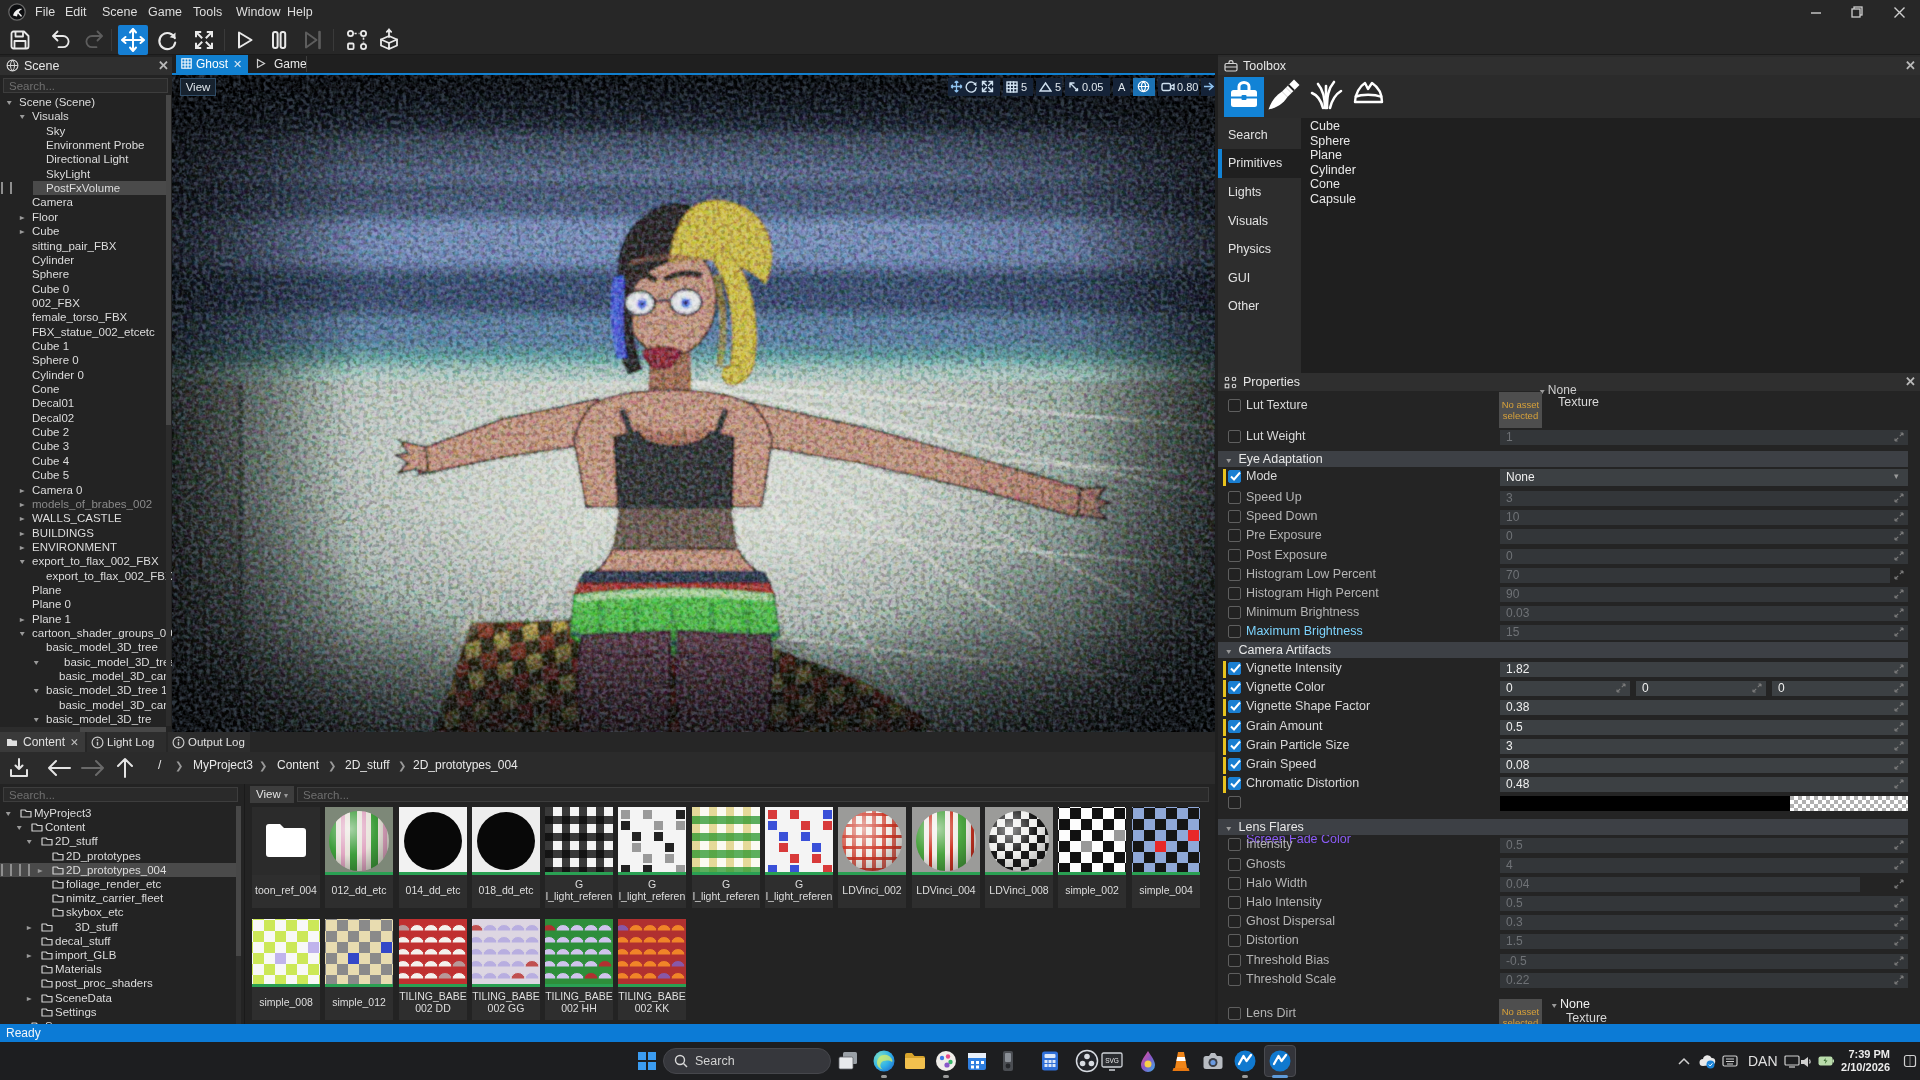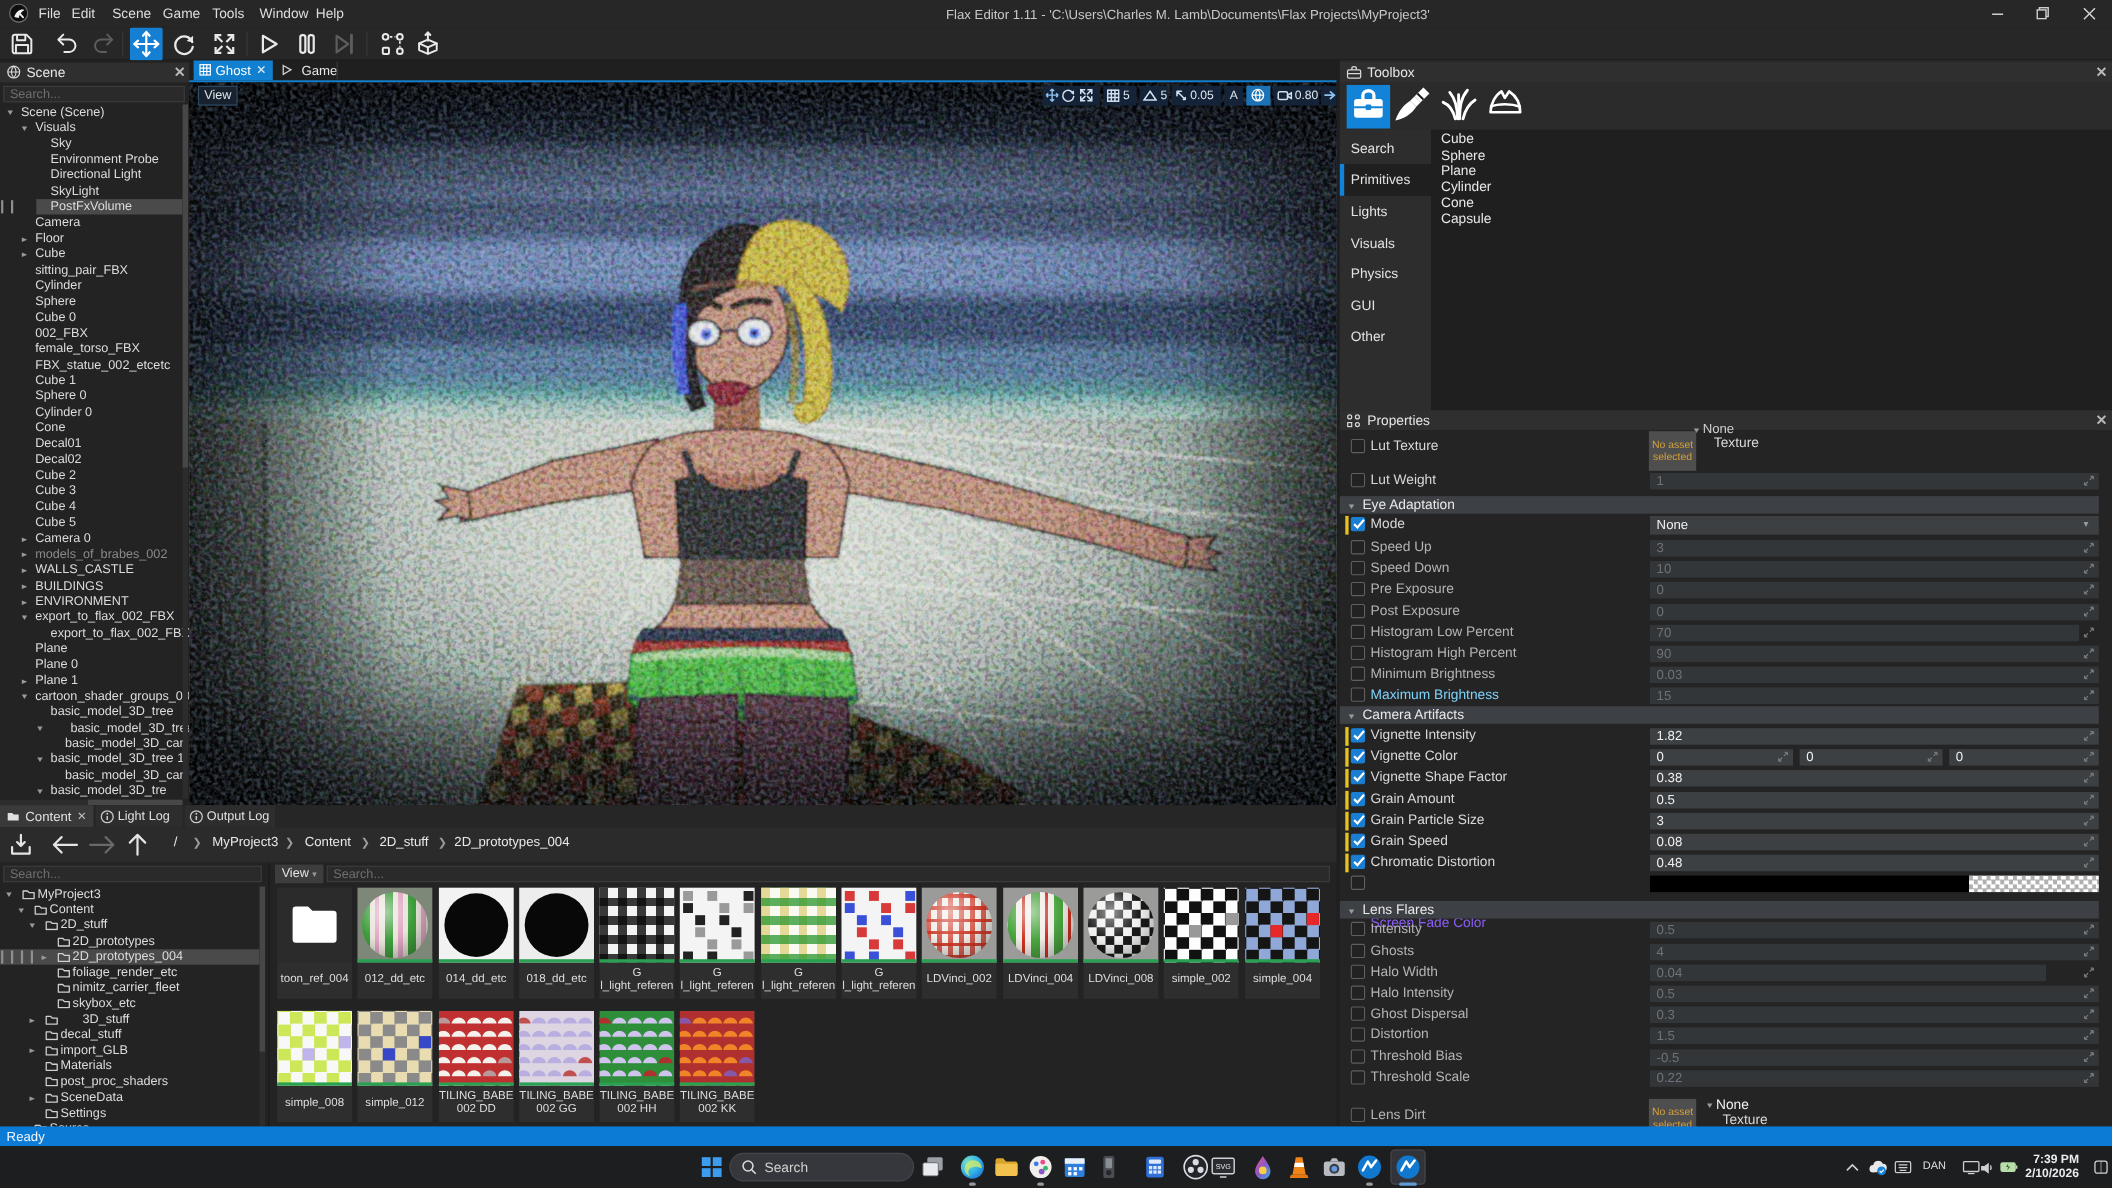--- a/index.html
+++ b/index.html
@@ -52,21 +52,20 @@
       <path d="M5 12.5 C6.5 7 11 4.8 14.2 6 C11.4 7.6 9.6 9.8 9 13.4 Z" fill="#f0f0f0"></path>
       <path d="M9.5 9 L13 12.8" stroke="#f0f0f0" stroke-width="1.6" stroke-linecap="round"></path>
     </svg>
     <div class="mi" style="left:35px">File</div>
     <div class="mi" style="left:65px">Edit</div>
     <div class="mi" style="left:102px">Scene</div>
     <div class="mi" style="left:148px">Game</div>
     <div class="mi" style="left:193px">Tools</div>
     <div class="mi" style="left:236px">Window</div>
     <div class="mi" style="left:287px">Help</div>
-    <div id="title">Flax Editor 1.11 - 'C:\Users\Charles M. Lamb\Documents\Flax Projects\MyProject3'</div>
     <svg class="abs" style="left:1810px;top:7px" width="12" height="12" viewBox="0 0 12 12">
       <path d="M1 6 H11" stroke="#cfcfcf" stroke-width="1.4"></path>
     </svg>
     <svg class="abs" style="left:1851px;top:6px" width="12" height="12" viewBox="0 0 12 12">
       <rect x="3" y="1" width="8" height="8" fill="none" stroke="#cfcfcf" stroke-width="1.3"></rect>
       <rect x="1" y="3" width="8" height="8" fill="#272727" stroke="#cfcfcf" stroke-width="1.3"></rect>
     </svg>
     <svg class="abs" style="left:1893px;top:6px" width="13" height="13" viewBox="0 0 13 13">
       <path d="M1.5 1.5 L11.5 11.5 M11.5 1.5 L1.5 11.5" stroke="#cfcfcf" stroke-width="1.4"></path>
     </svg>
@@ -1192,21 +1191,21 @@
   </svg>
 <svg class="abs" style="left:1699px;top:1055px" width="17" height="14" viewBox="0 0 17 14">
     <path d="M4 11 a3.5 3.5 0 0 1 0-7 a4.5 4.5 0 0 1 8.6-1 a3.2 3.2 0 0 1 0.4 6.9 Z" fill="#e8e8e8"></path>
     <circle cx="11.5" cy="9.5" r="4" fill="#1a84d8"></circle>
     <path d="M9.8 9.5 L11.2 11 L13.4 8.3" stroke="#fff" stroke-width="1" fill="none"></path>
   </svg>
 <svg class="abs" style="left:1722px;top:1055px" width="16" height="12" viewBox="0 0 16 12">
     <rect x="1" y="1" width="14" height="10" rx="1.5" stroke="#d0d0d0" stroke-width="1.2" fill="none"></rect>
     <path d="M4 4 H12 M4 6.5 H12 M5 9 H11" stroke="#d0d0d0" stroke-width="1"></path>
   </svg>
-<div class="abs" style="left:1748px;top:1042px;width:30px;height:22px;line-height:38px;color:#e0e0e0;font-size:10px">DAN</div>
+<div class="abs" style="left:1748px;top:1042px;width:30px;height:22px;line-height:38px;color:#e0e0e0;font-size:14px">DAN</div>
 <svg class="abs" style="left:1784px;top:1055px" width="16" height="13" viewBox="0 0 16 13">
     <rect x="1" y="1" width="14" height="9" rx="1" stroke="#d0d0d0" stroke-width="1.2" fill="none"></rect>
     <path d="M5 12 H11" stroke="#d0d0d0" stroke-width="1.2"></path>
   </svg>
 <svg class="abs" style="left:1799px;top:1055px" width="14" height="13" viewBox="0 0 14 13">
     <path d="M2 5 V9 H5 L9 12 V2 L5 5 Z" fill="#d0d0d0"></path>
     <path d="M10.5 4.5 a4 4 0 0 1 0 4" stroke="#d0d0d0" stroke-width="1.2" fill="none"></path>
   </svg>
 <svg class="abs" style="left:1818px;top:1055px" width="17" height="12" viewBox="0 0 17 12">
     <rect x="0.5" y="1.5" width="14" height="9" rx="2" fill="#b9dcab"></rect>

